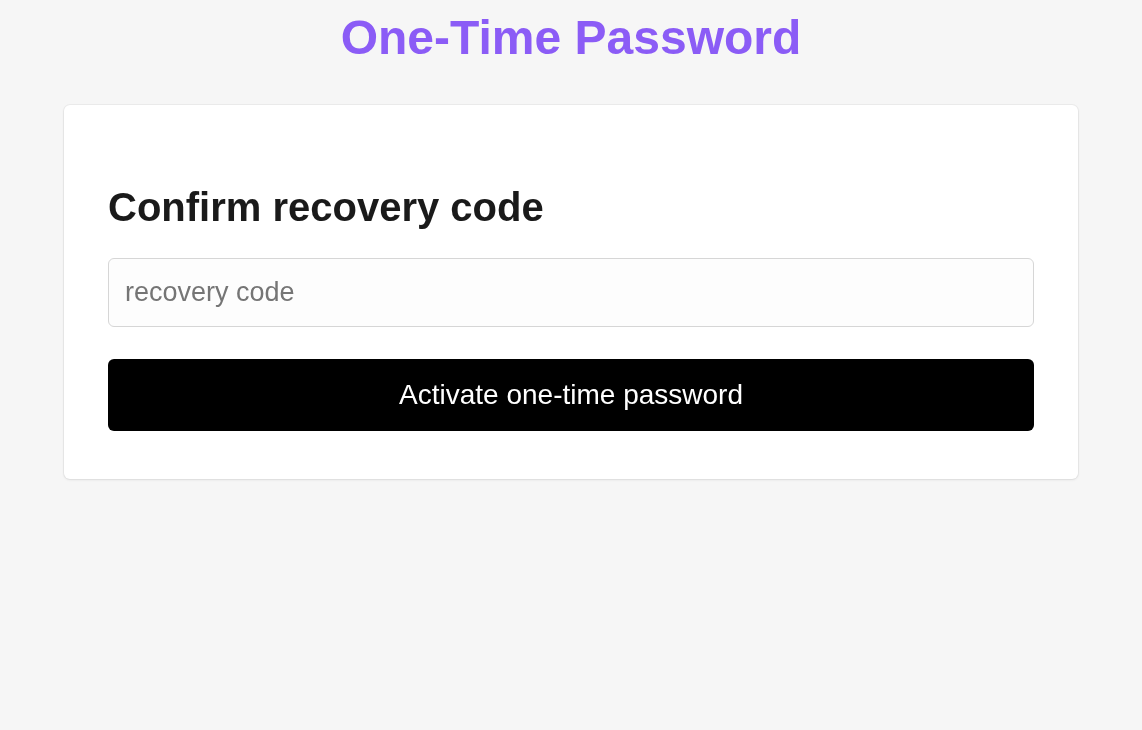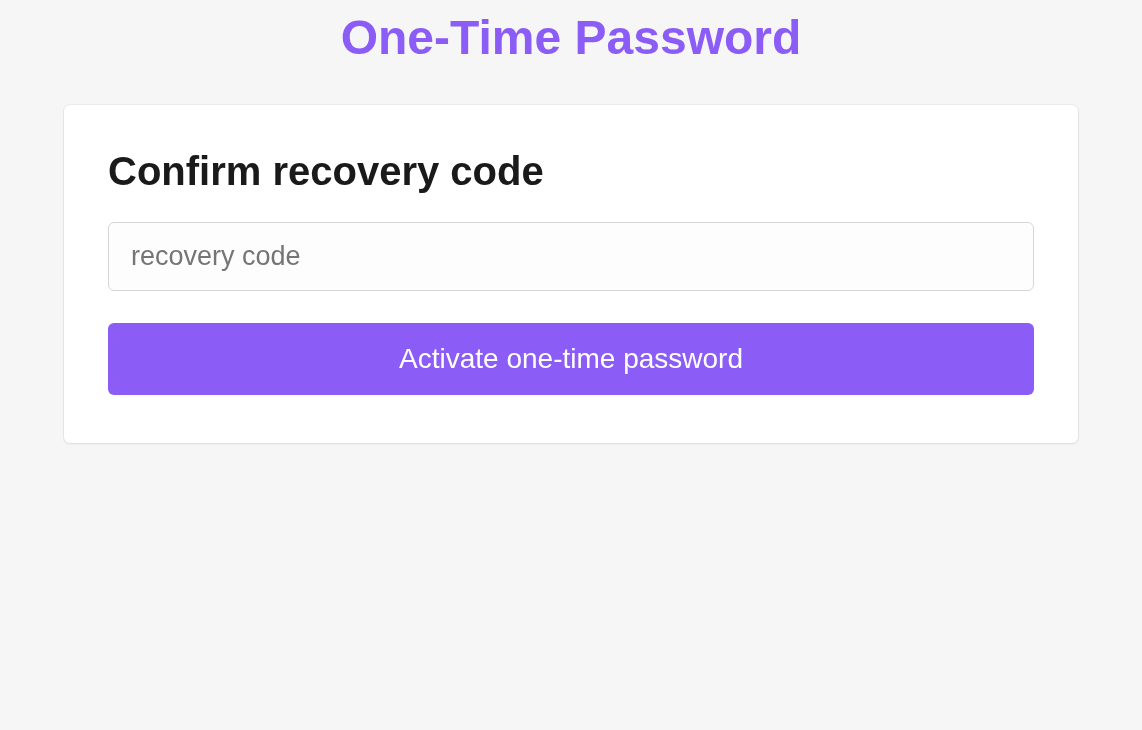--- a/index.html
+++ b/index.html
@@ -27,52 +27,53 @@
       border-radius: 6px;
       box-shadow: 0 1px 3px rgba(0,0,0,0.08), 0 0 0 1px rgba(0,0,0,0.04);
       margin: 0 64px;
       padding: 44px 44px 48px 44px;
     }
     .card-heading {
       font-size: 40px;
       font-weight: 700;
       color: #1a1a1a;
       margin-bottom: 28px;
+      margin-top: 36px;
     }
     .card-description {
       font-size: 27px;
       line-height: 1.45;
       color: #2b2b2b;
       margin-bottom: 40px;
     }
     .card-description .bold {
       font-weight: 700;
     }
     .input-field {
       width: 100%;
       font-size: 27px;
-      padding: 18px 22px;
+      padding: 18px 16px;
       border: 1px solid #d6d6d6;
       border-radius: 6px;
       background: #fdfdfd;
       color: #222;
       margin-bottom: 32px;
       font-family: inherit;
     }
     .input-field::placeholder {
       color: #757575;
     }
     .primary-button {
       width: 100%;
       font-size: 28px;
       font-weight: 500;
       padding: 20px 0;
       border: none;
       border-radius: 6px;
-      background: #8b5cf6;
+      background: #000000;
       color: #ffffff;
       cursor: pointer;
       font-family: inherit;
     }
   </style>
 </head>
 <body>
 
 <h1 class="page-title">One-Time Password</h1>
 

